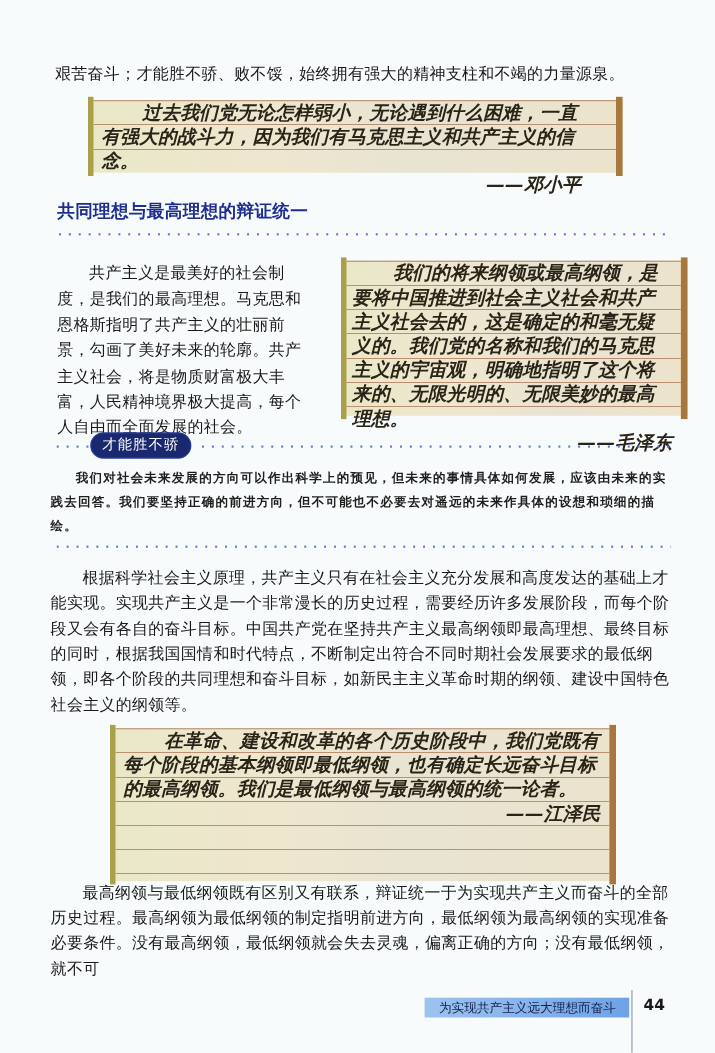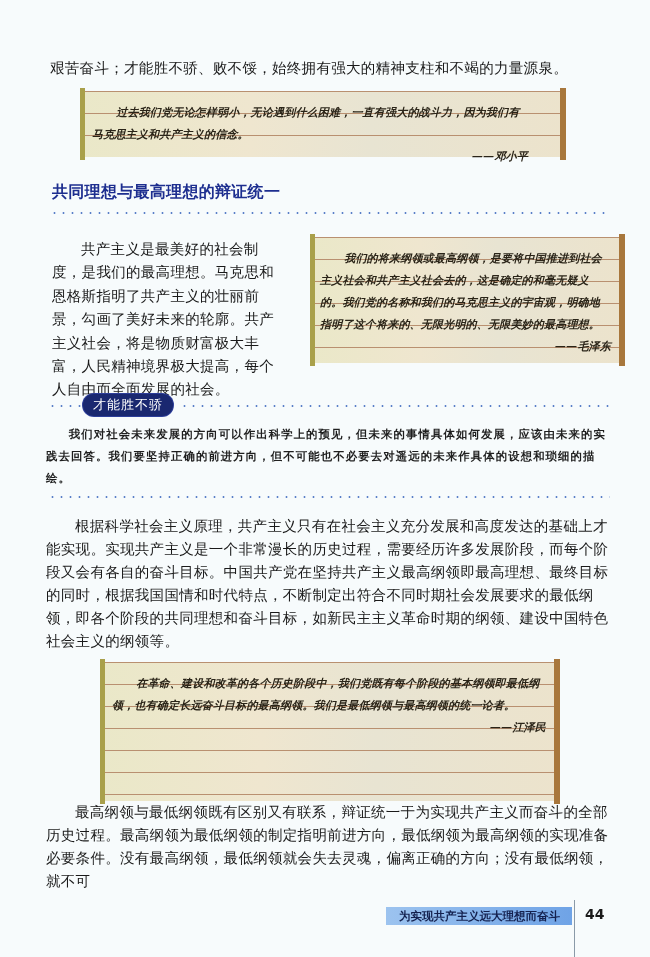--- a/index.html
+++ b/index.html
@@ -18,24 +18,24 @@
     background:linear-gradient(90deg,#eae8c8 0%,#efe6cf 35%,#e8e4d2 60%,#ece3cc 100%);
   }
   .scroll .bar-l { position:absolute; left:0; top:-3px; bottom:-3px; width:5px; background:#a9a04a; }
   .scroll .bar-r { position:absolute; right:0; top:-3px; bottom:-3px; width:6px; background:#a8773c; }
   .scroll .lines {
     position:absolute; left:5px; right:6px; top:0; bottom:0;
     background-image:repeating-linear-gradient(180deg, transparent 0, transparent 21px, #b99070 21px, #b99070 22px);
     border-top:1px solid #b99070;
   }
   .scroll .qtext {
-    position:absolute; left:14px; right:16px; top:11px;
+    position:absolute; left:14px; right:16px; top:1px;
     font-family:"DejaVu Sans","Liberation Sans",sans-serif;
     font-style:italic; font-weight:bold;
-    font-size:11px; line-height:22px; color:#2a2418; letter-spacing:0.2px;
+    font-size:17px; line-height:22px; color:#2a2418; letter-spacing:0.2px;
   }
   .qtext p { margin:0; }
   .qtext .ind { text-indent:2.2em; }
   .qtext .author { text-align:right; }
   .dotline {
     position:absolute; height:2px;
     background-image:radial-gradient(circle, #5a7fc8 0.9px, transparent 1.2px);
     background-size:9px 2px; background-repeat:repeat-x;
   }
   .heading {
@@ -47,21 +47,21 @@
     font-family:"DejaVu Sans","Liberation Sans",sans-serif;
     font-size:13px; line-height:22px; text-align:center; letter-spacing:1px;
     box-shadow:0 0 0 1px #2d3e9a;
   }
   .expert-text {
     font-family:"DejaVu Serif","Liberation Serif",serif;
     font-weight:bold; font-size:11.4px; line-height:22px; color:#1f1f1f; letter-spacing:1.1px;
   }
   .footer-band {
     position:absolute; background:linear-gradient(90deg,#9cc3ef 0%,#6fa3e6 100%);
-    font-family:"DejaVu Sans","Liberation Sans",sans-serif; font-weight:bold;
+    font-family:"DejaVu Sans","Liberation Sans",sans-serif; font-weight:normal;
     font-size:11.5px; color:#14214f; line-height:18px; text-align:right; padding-right:12px;
     box-sizing:border-box;
   }
   .page-num {
     font-family:"DejaVu Sans","Liberation Sans",sans-serif; font-weight:bold; font-size:14px; color:#1a1a1a;
   }
 </style>
 </head>
 <body>
 
@@ -75,21 +75,21 @@
     <p class="ind">过去我们党无论怎样弱小，无论遇到什么困难，一直有强大的战斗力，因为我们有马克思主义和共产主义的信念。</p>
     <p class="author">——邓小平</p>
   </div>
 </div>
 
 <div class="abs heading" style="left:52px; top:182px;">共同理想与最高理想的辩证统一</div>
 <div class="dotline" style="left:50px; top:212px; width:560px;"></div>
 
 <div class="abs body-text indent" style="left:52px; top:238px; width:234px; line-height:23.4px;">共产主义是最美好的社会制度，是我们的最高理想。马克思和恩格斯指明了共产主义的壮丽前景，勾画了美好未来的轮廓。共产主义社会，将是物质财富极大丰富，人民精神境界极大提高，每个人自由而全面发展的社会。</div>
 
-<div class="scroll" style="left:310px; top:237px; width:315px; height:126px;">
+<div class="scroll" style="left:310px; top:237px; width:315px; height:141px;">
   <div class="bar-l"></div>
   <div class="bar-r"></div>
   <div class="lines"></div>
   <div class="qtext" style="left:10px; right:14px;">
     <p class="ind">我们的将来纲领或最高纲领，是要将中国推进到社会主义社会和共产主义社会去的，这是确定的和毫无疑义的。我们党的名称和我们的马克思主义的宇宙观，明确地指明了这个将来的、无限光明的、无限美妙的最高理想。</p>
     <p class="author">——毛泽东</p>
   </div>
 </div>
 
 <div class="dotline" style="left:48px; top:405px; width:36px;"></div>

